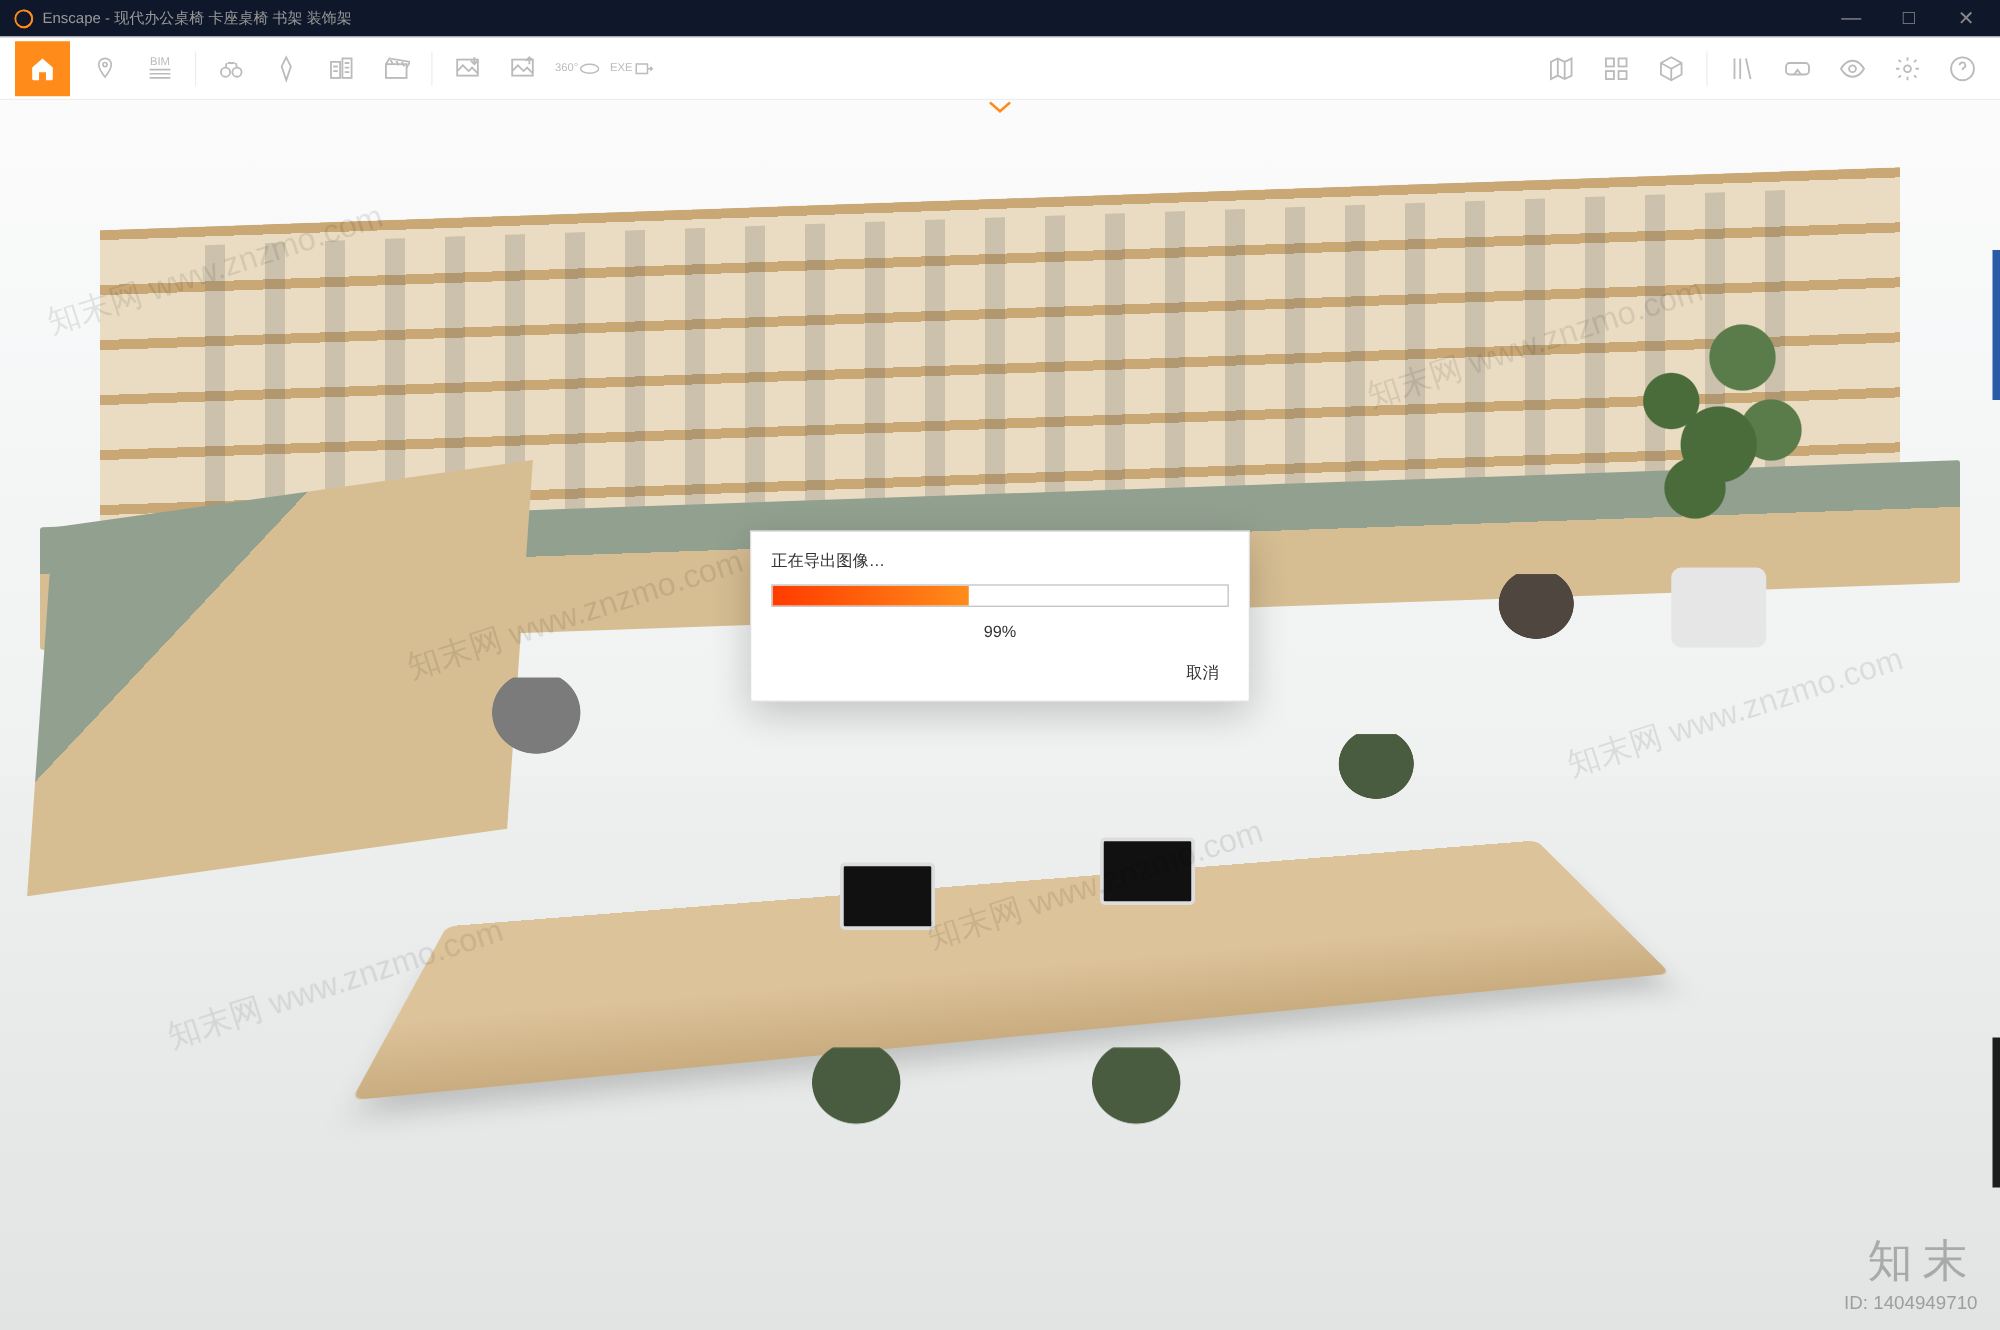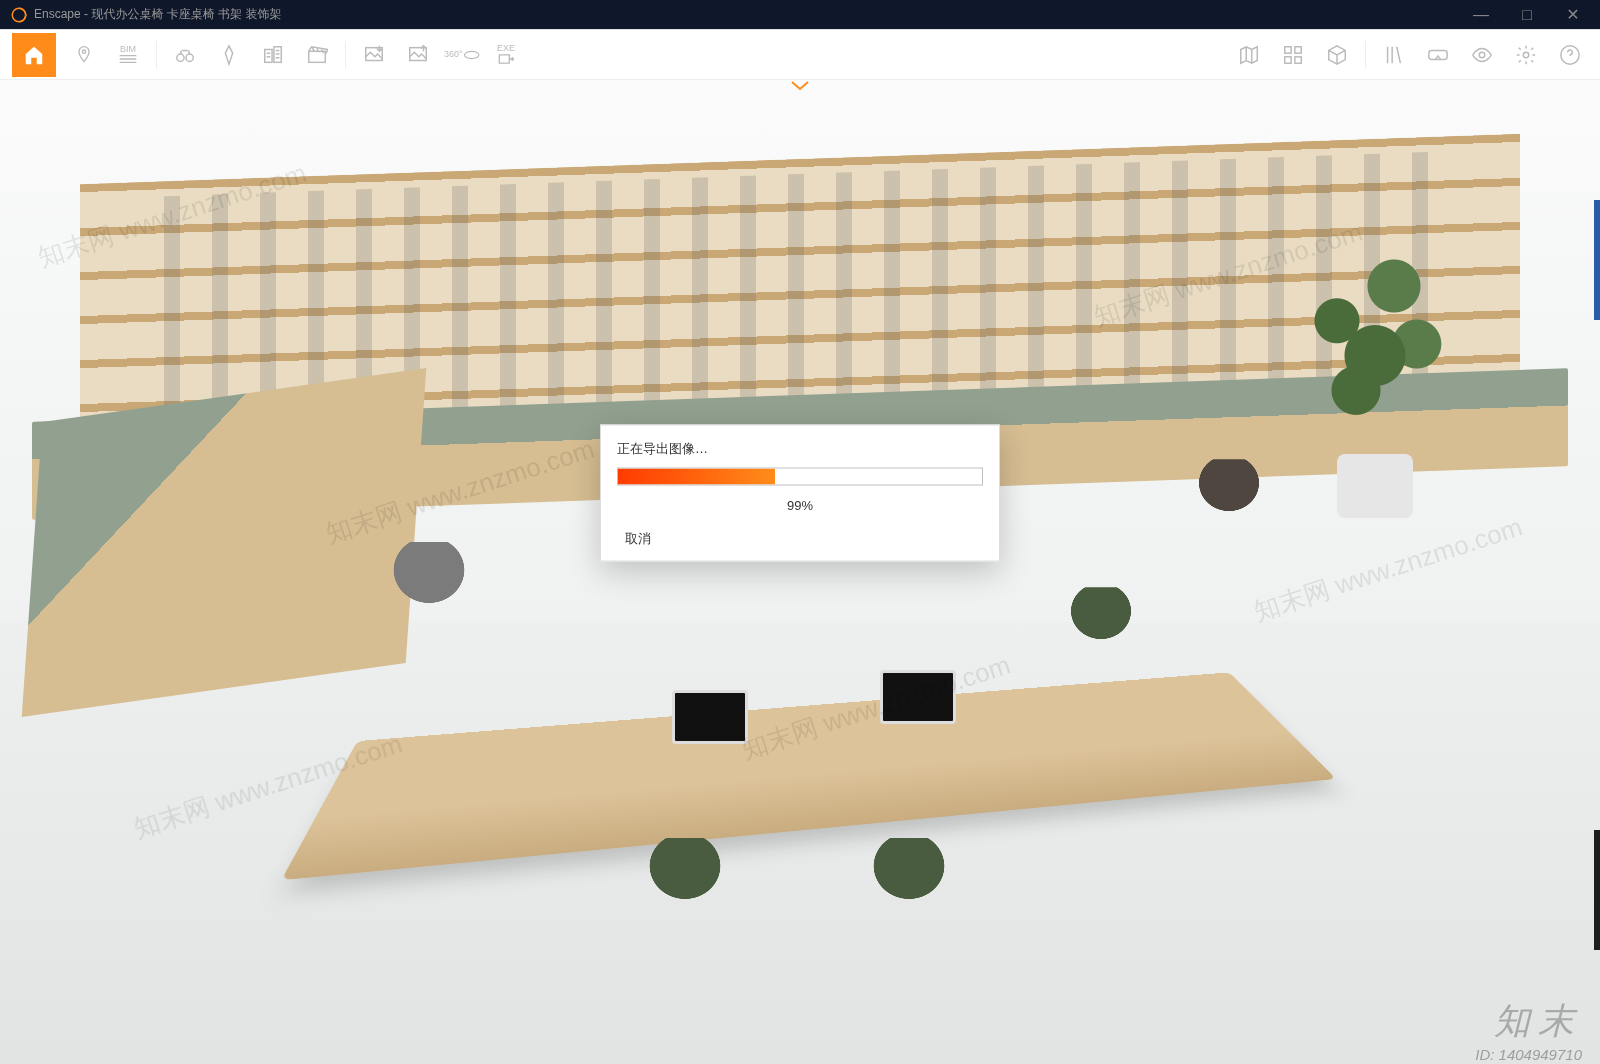--- a/index.html
+++ b/index.html
@@ -124,42 +124,42 @@
   color:#ff8c1a;
 }
 
 
 .watermark {
   position: absolute; color: rgba(0,0,0,0.09);
   font-size: 26px; transform: rotate(-18deg); white-space: nowrap;
   pointer-events: none;
 }
 .credit {
-  position: absolute; right: 18px; bottom: 0; text-align: right;
-  color: rgba(120,120,120,.65); font-size: 15px; line-height: 1.3; font-style: italic;
+  position: absolute; right: 18px; bottom: 12px; text-align: right;
+  color: rgba(120,120,120,.65); font-size: 15px; line-height: 1.3;
 }
 .credit .brand { font-size: 36px; letter-spacing: 8px; color: rgba(120,120,120,.55);}
 
 
 .dialog {
   position: absolute; top: 42%; left: 50%; transform: translate(-50%, -50%);
   width: 400px; background: #fff; border: 1px solid #ddd;
   box-shadow: 0 10px 30px rgba(0,0,0,.2); padding: 14px 16px 10px;
 }
 .dialog .dlgtitle { font-size: 13px; color: #333; margin-bottom: 10px; }
 .dialog .progressbar {
   height: 18px; border: 1px solid #bfbfbf; background: #fff;
   position: relative; overflow: hidden;
 }
 .dialog .progressfill {
   position: absolute; top: 0; left: 0; bottom: 0;
   background: linear-gradient(90deg, #ff3b00, #ff8c1a);
 }
 .dialog .pct { text-align: center; font-size: 13px; color: #333; margin: 12px 0 14px; }
-.dialog .actions { }
+.dialog .actions { text-align: right; }
 .dialog .cancel {
   display: inline-block; padding: 3px 8px; font-size: 13px;
   color: #333; cursor: pointer;
 }
 .righttab {
   position:absolute; right:0; top:120px; width:6px; height:120px; background:#2b5aa6;
 }
 .righttab2 {
   position:absolute; right:0; top:750px; width:6px; height:120px; background:#1d1d1d;
 }
@@ -250,21 +250,21 @@
           <path d="M3 14l5-5 5 5 3-3 5 5"></path>
           <path d="M18 8V2m-3 3l3-3 3 3"></path>
         </svg>
     </div>
     <div class="tbtn" style="flex-direction:row">
       <span class="bimlabel">360°</span>
       <svg width="20" height="12" viewBox="0 0 24 14" fill="none" stroke="currentColor" stroke-width="1.6">
           <ellipse cx="12" cy="7" rx="10" ry="5"></ellipse>
         </svg>
     </div>
-    <div class="tbtn" style="flex-direction:column">
+    <div class="tbtn" style="flex-direction:row">
       <span class="bimlabel">EXE</span>
       <svg width="20" height="12" viewBox="0 0 24 14" fill="none" stroke="currentColor" stroke-width="1.6">
           <path d="M4 2h12v10H4zM16 7h5m-2-2l2 2-2 2"></path>
         </svg>
     </div>
 
     <span class="spacer"></span>
 
     <div class="tbtn">
       <svg width="22" height="22" viewBox="0 0 24 24" fill="none" stroke="currentColor" stroke-width="1.6">

